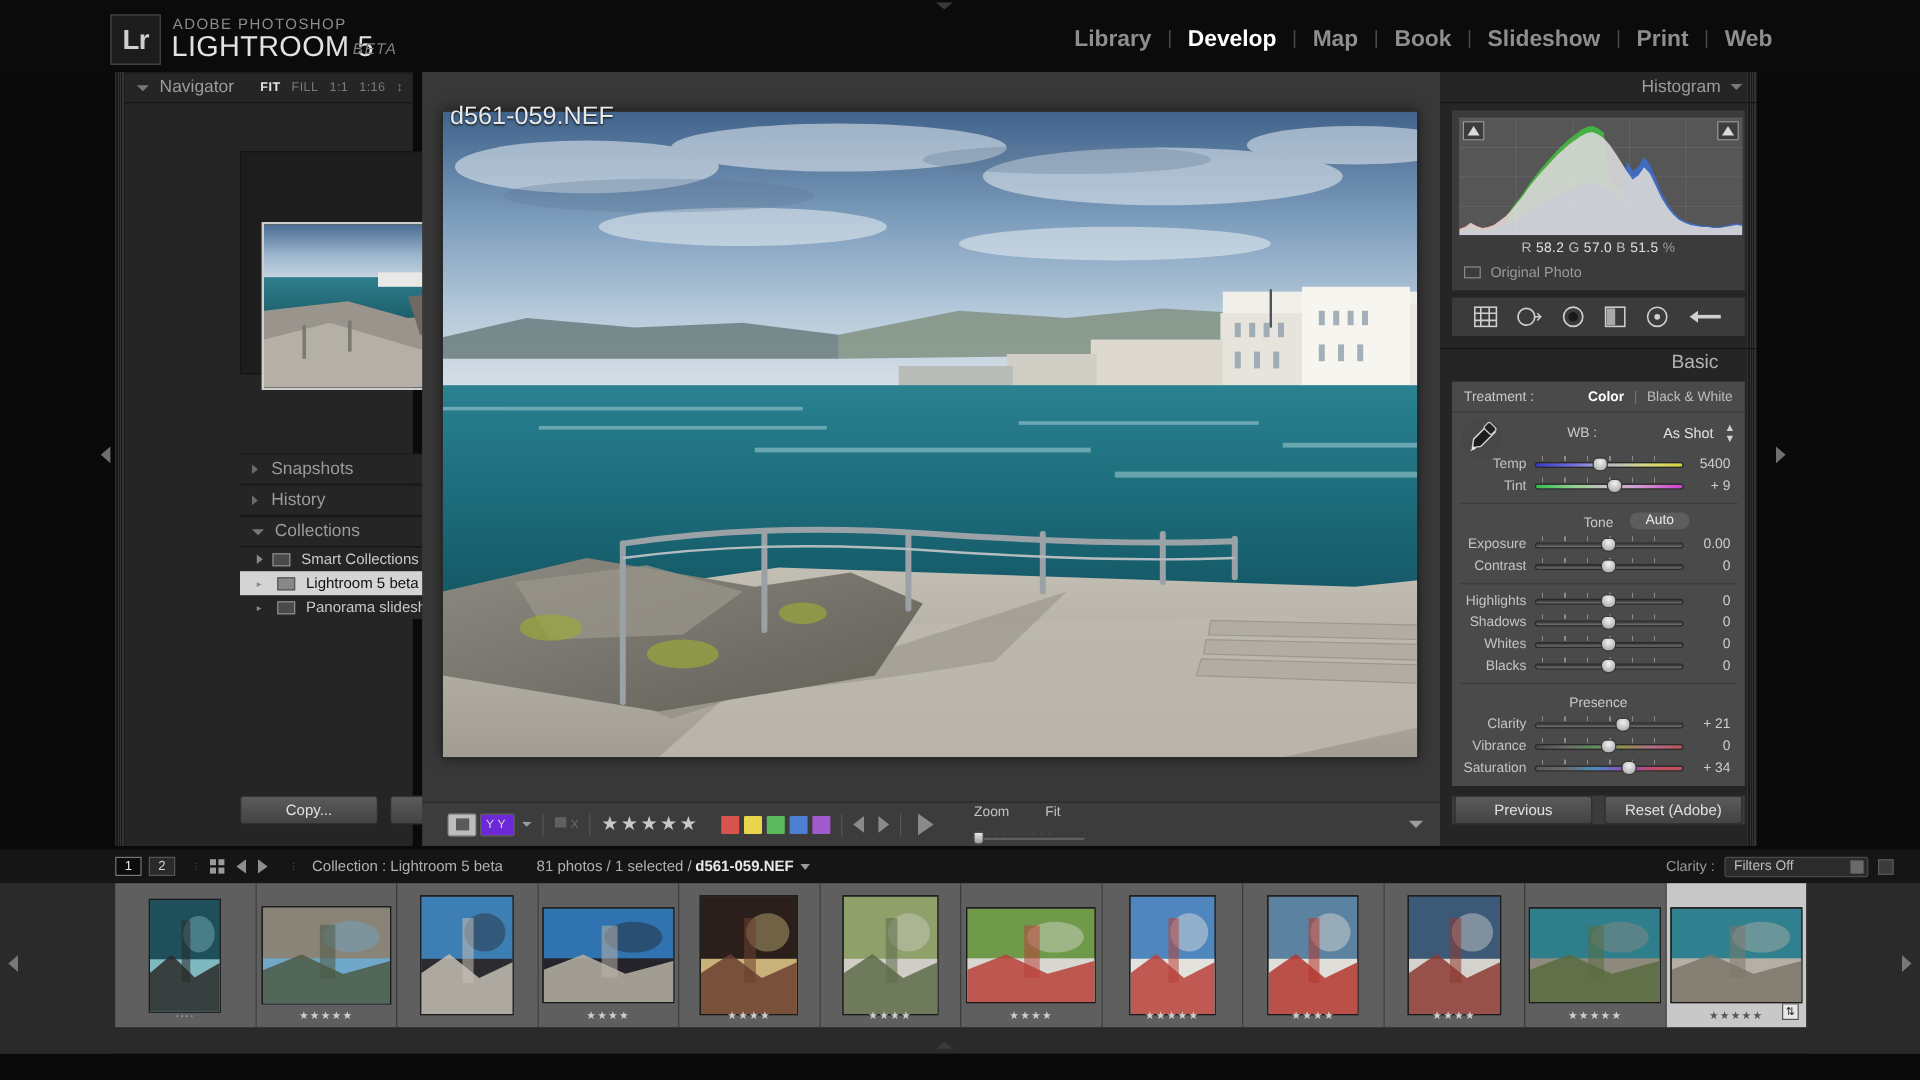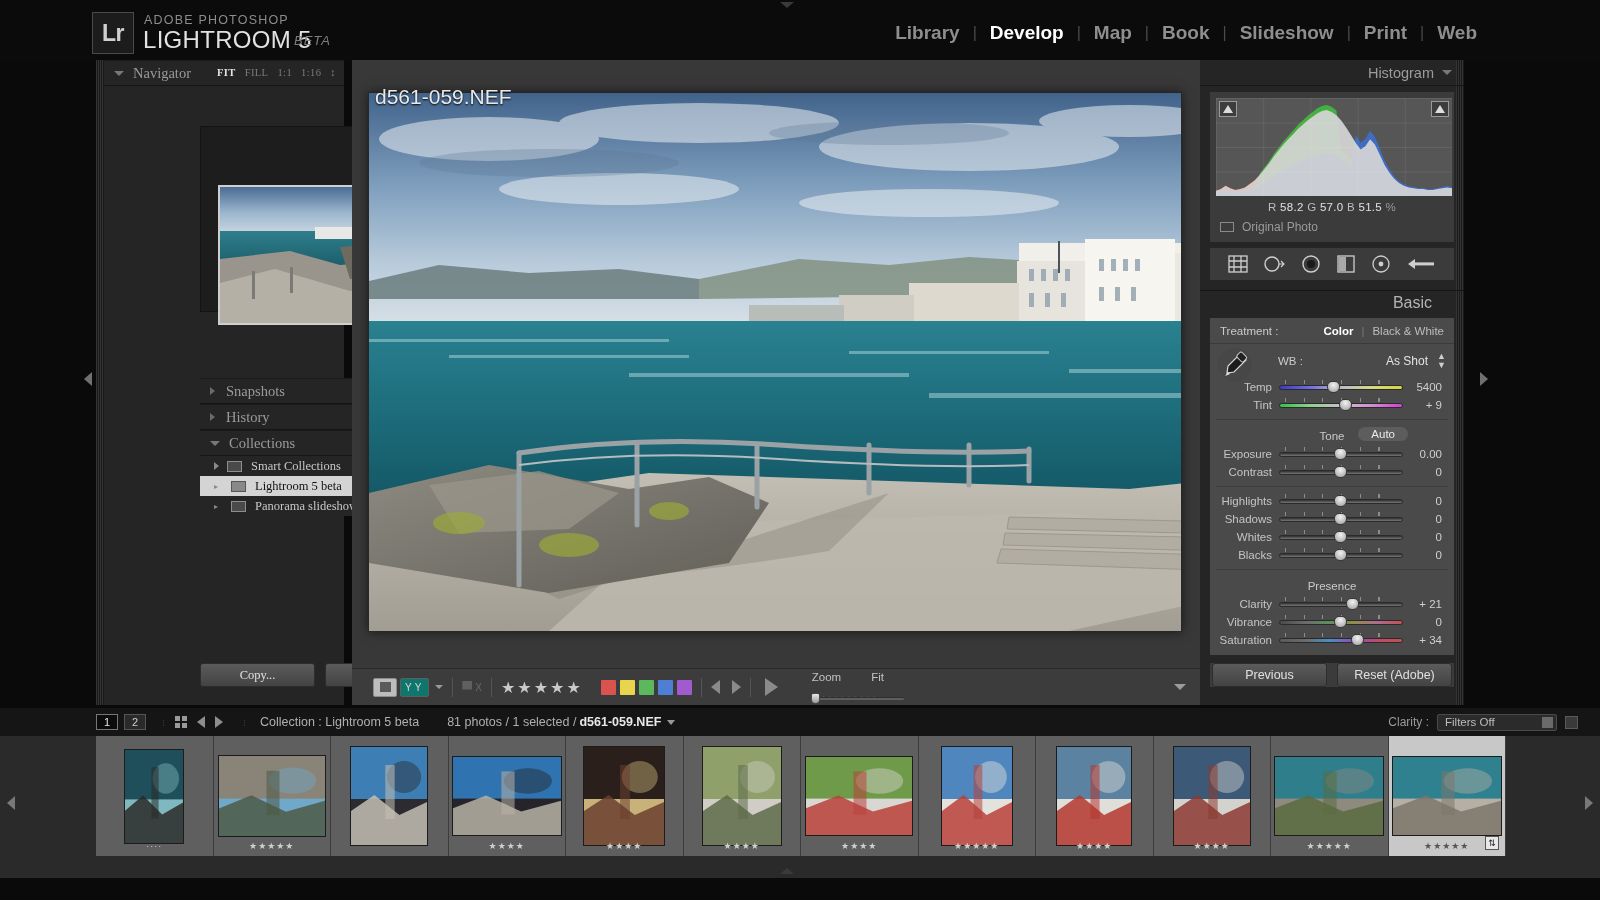--- a/index.html
+++ b/index.html
@@ -28,21 +28,21 @@
     font-size:19px; color:#8e8e8e; padding:0 13px; cursor:pointer;font-weight:bold;
   }
   .modules .mod.active { color:#ffffff; font-weight:bold; }
   .modules .sep { color:#4a4a4a; font-size:16px; }
   .top-arrow {
     position:absolute; left:780px; top:2px; width:0;height:0;
     border-left:7px solid transparent; border-right:7px solid transparent; border-top:6px solid #3a3a3a;
   }
 
   
-  .leftpanel { position:absolute; left:96px; top:60px; width:248px; height:645px; background:#252525;font-family:Liberation Serif, serif; }
+  .leftpanel { position:absolute; left:96px; top:60px; width:248px; height:645px; background:#252525; }
   .lp-inner { position:absolute; left:8px; top:0; width:240px; }
   .grip { position:absolute; left:0px; top:0px; width:8px; height:645px;
           background:repeating-linear-gradient(90deg,#333 0 1px,#1a1a1a 1px 2px); }
   .panel-hdr {
     height:26px; display:flex; align-items:center; position:relative;
     border-top:1px solid #1b1b1b; border-bottom:1px solid #151515;
     background:#252525;
   }
   .panel-hdr .tri {
     width:0;height:0; margin-left:10px; margin-right:9px;
@@ -107,21 +107,21 @@
   }
   .toolbar {
     position:absolute; left:0; bottom:0; width:848px; height:37px; background:#3c3c3c;
     border-top:1px solid #2a2a2a; display:flex; align-items:center; padding-left:12px; gap:0;
   }
   .tb-sec { display:flex; align-items:center; gap:3px; padding:0 9px; }
   .tb-div { width:1px; height:19px; background:#555; }
   .sq-btn { width:24px;height:19px; background:#bdbdbd; border:1px solid #8d8d8d; border-radius:2px;
             display:flex;align-items:center;justify-content:center; }
   .sq-btn i { width:11px;height:10px;background:#5a5a5a;display:block; }
-  .yy-btn { height:19px; background:#0f766e; border:1px solid #5e5e5e; border-radius:2px; color:#d6d6d6;
+  .yy-btn { height:19px; background:#6d28d9; border:1px solid #5e5e5e; border-radius:2px; color:#d6d6d6;
             font-size:10px; padding:0 4px; line-height:17px; letter-spacing:3px; }
   .flagicon { width:10px; height:13px; background:#606060; clip-path:polygon(0 0,100% 0,100% 70%,0 70%,0 100%); }
   .xflag { color:#6a6a6a; font-size:10px; }
   .stars { color:#c9c9c9; font-size:16px; letter-spacing:2px; }
   .swatches { display:flex; gap:4px; }
   .swatch { width:15px; height:15px; border-radius:1px; }
   .navarrow { width:0;height:0; }
   .arrow-l { border-top:7px solid transparent;border-bottom:7px solid transparent;border-right:9px solid #8a8a8a; }
   .arrow-r { border-top:7px solid transparent;border-bottom:7px solid transparent;border-left:9px solid #8a8a8a; }
   .play-tri { width:0;height:0;border-top:9px solid transparent;border-bottom:9px solid transparent;border-left:13px solid #8a8a8a; }
@@ -166,21 +166,21 @@
                justify-content:flex-end; padding-right:32px; border-top:1px solid #151515; }
   .basic-body { margin:4px 10px 0 10px; background:#4a4a4a; padding:0 0 6px 0; }
   .treat-row { display:flex; align-items:center; height:26px; border-bottom:1px solid #3a3a3a;
                padding:0 10px; font-size:11.5px; color:#cbcbcb; }
   .treat-row .t-opts { margin-left:auto; display:flex; align-items:center; gap:8px;text-align:right; }
   .t-opt { color:#bdbdbd; }
   .t-opt.on { color:#fff; font-weight:bold; }
   .t-sep { color:#777; }
   .wb-row { display:flex; align-items:center; height:34px; padding:0 10px; position:relative; }
   .eyedrop { position:absolute; left:8px; top:4px; width:34px; height:34px; border-radius:50%; background:#474747; }
-  .wb-lbl { margin-left:58px; font-size:11.5px; color:#cbcbcb; }
+  .wb-lbl { margin-left:86px; font-size:11.5px; color:#cbcbcb; }
   .wb-val { margin-left:auto; margin-right:16px; font-size:12px; color:#e3e3e3; }
   .updown { position:absolute; right:8px; color:#cfcfcf; font-size:9px; line-height:9px; text-align:center; }
   .slider-row { display:flex; align-items:center; height:18px; padding:0 8px; font-size:11.5px; }
   .sl-label { width:62px; text-align:right; color:#c4c4c4; padding-right:7px; }
   .sl-track-wrap { position:relative; width:124px; height:14px; }
   .sl-ticks { position:absolute; left:6px; top:0px; width:112px; height:4px;
     background-image:repeating-linear-gradient(90deg,#8c8c8c 0 1px,transparent 1px 18.7px); }
   .sl-track { position:absolute; left:0; top:5px; width:124px; height:5px; border-radius:3px;
               background:linear-gradient(#2f2f2f,#777); border:1px solid #2a2a2a; }
   .sl-track.temp { background:linear-gradient(90deg,#3b3bc8,#6f6fe0,#b9b9c9,#d8d880,#d4d43f); }

